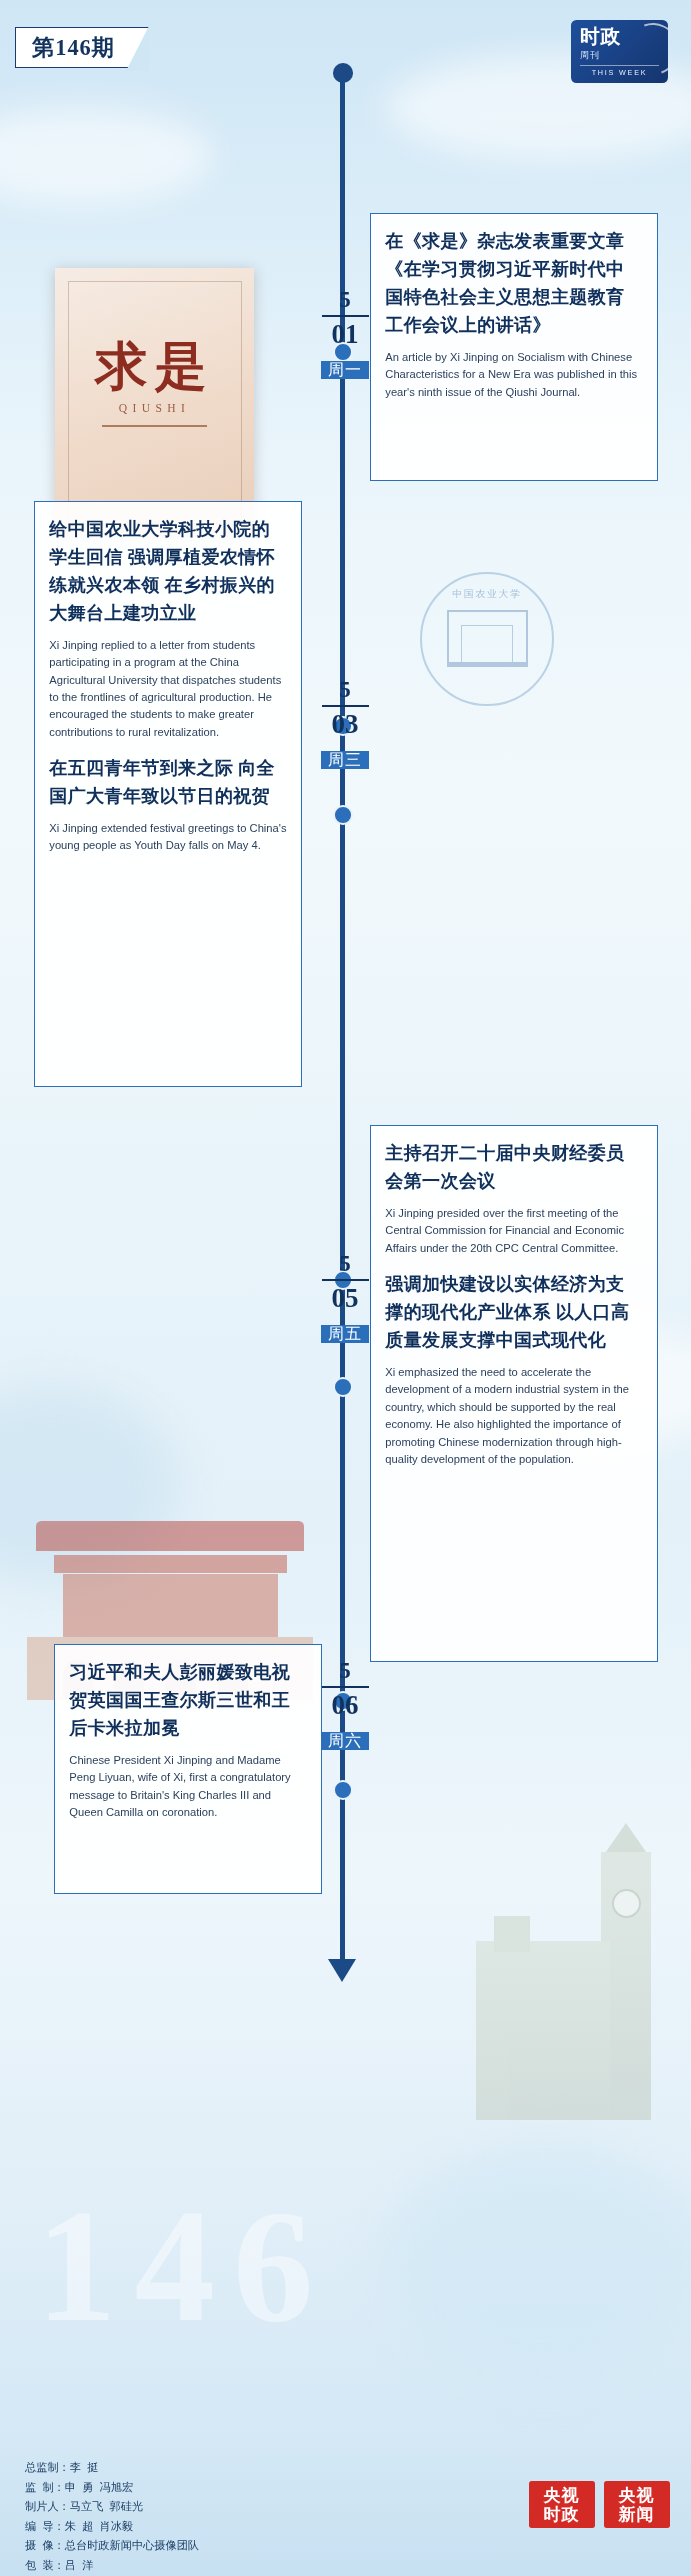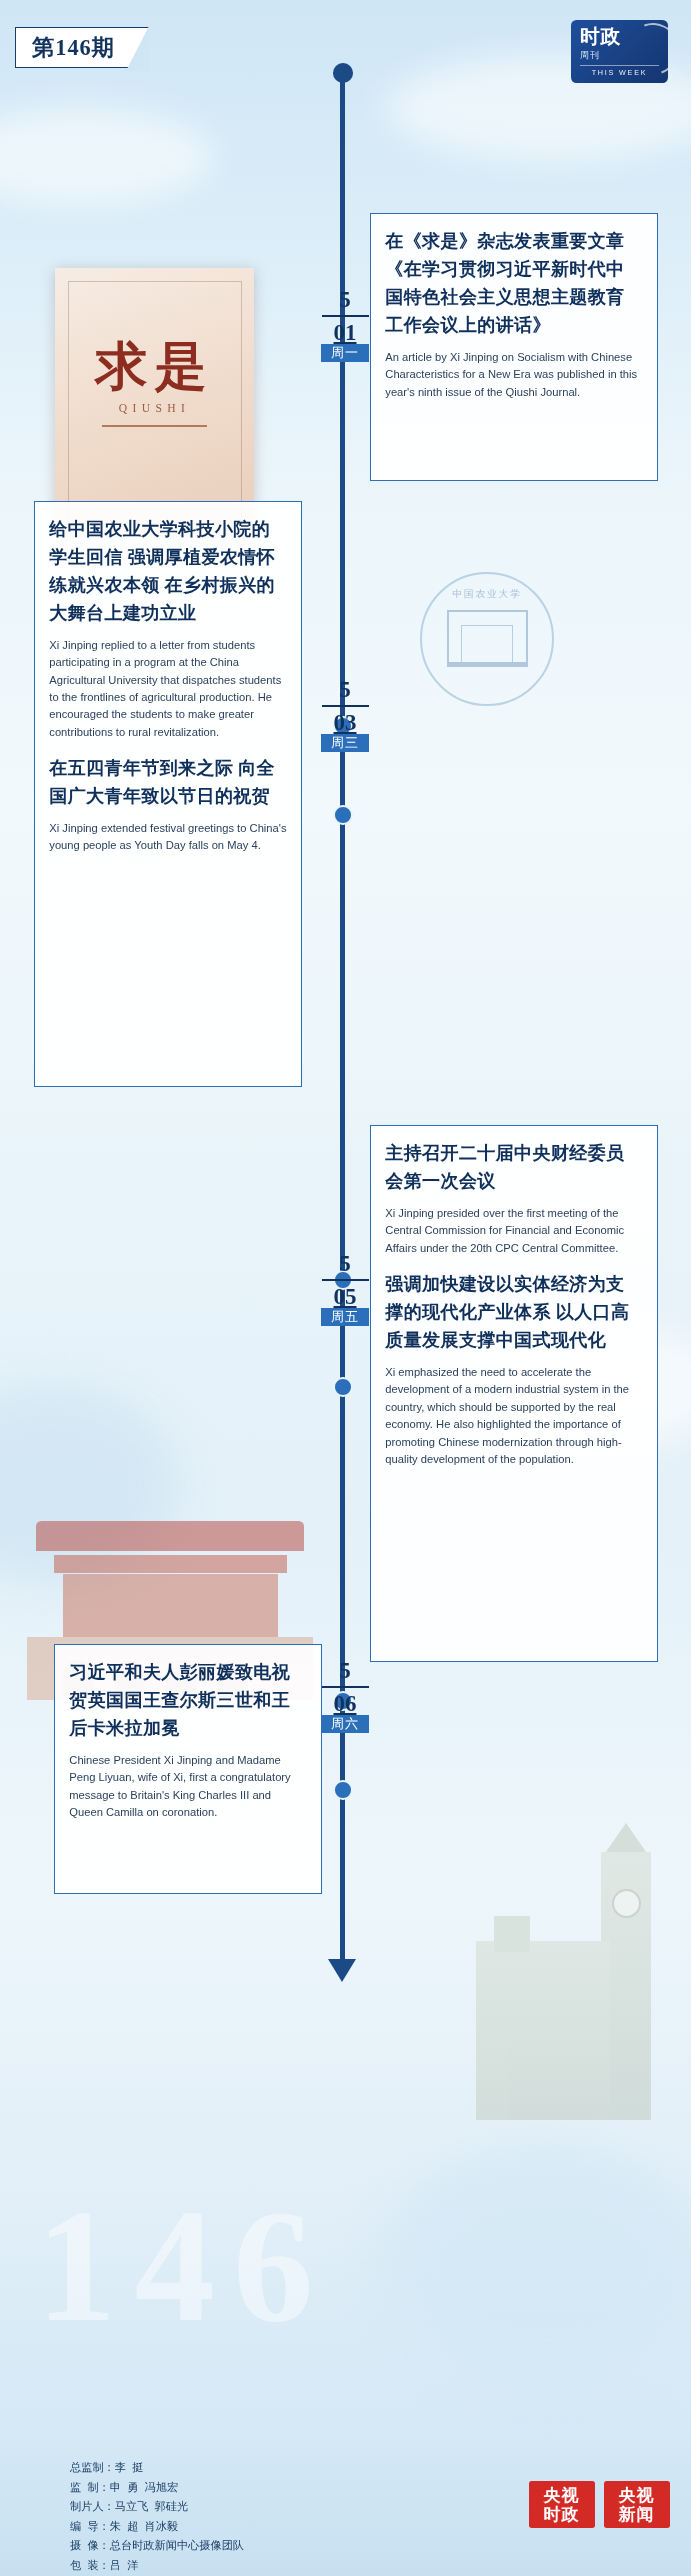--- a/index.html
+++ b/index.html
@@ -176,32 +176,31 @@
     line-height: 1;
   }
   .date-marker .d-rule {
     width: 47px;
     height: 2.7px;
     background: #11325d;
     margin: 3.6px auto;
   }
   .date-marker .d-day {
     font-family: "Liberation Serif", serif;
-    font-size: 23px;
+    font-size: 27px;
     font-weight: bold;
     color: #11325d;
     line-height: 1;
-    text-decoration: underline;
   }
   .date-marker .d-week {
-    margin: 0 auto 0;
+    margin: 13px auto 0;
     width: 48px;
     background: #2b6fba;
     color: #fff;
-    font-size: 13px;
+    font-size: 16px;
     line-height: 18px;
     letter-spacing: 0.9px;
   }
   
   .card {
     position: absolute;
     background: rgba(255,255,255,0.92);
     border: 1.8px solid #2b6fba;
     box-sizing: border-box;
     padding: 14.3px 14.3px 16px 14.3px;
@@ -408,21 +407,21 @@
     background: linear-gradient(180deg,#d4e8f5,#c7e0f1);
   }
   .credits {
     position: absolute;
     left: 25px;
     top: 16px;
     font-size: 11.2px;
     color: #1c3f66;
     line-height: 1.75;
   }
-  .credits .row { white-space: pre; margin-left: 45px; }
+  .credits .row { white-space: pre; }
   .footer-logos {
     position: absolute;
     right: 21.5px;
     top: 39px;
     display: flex;
     gap: 9px;
   }
   .flogo {
     width: 66px;
     height: 47px;

